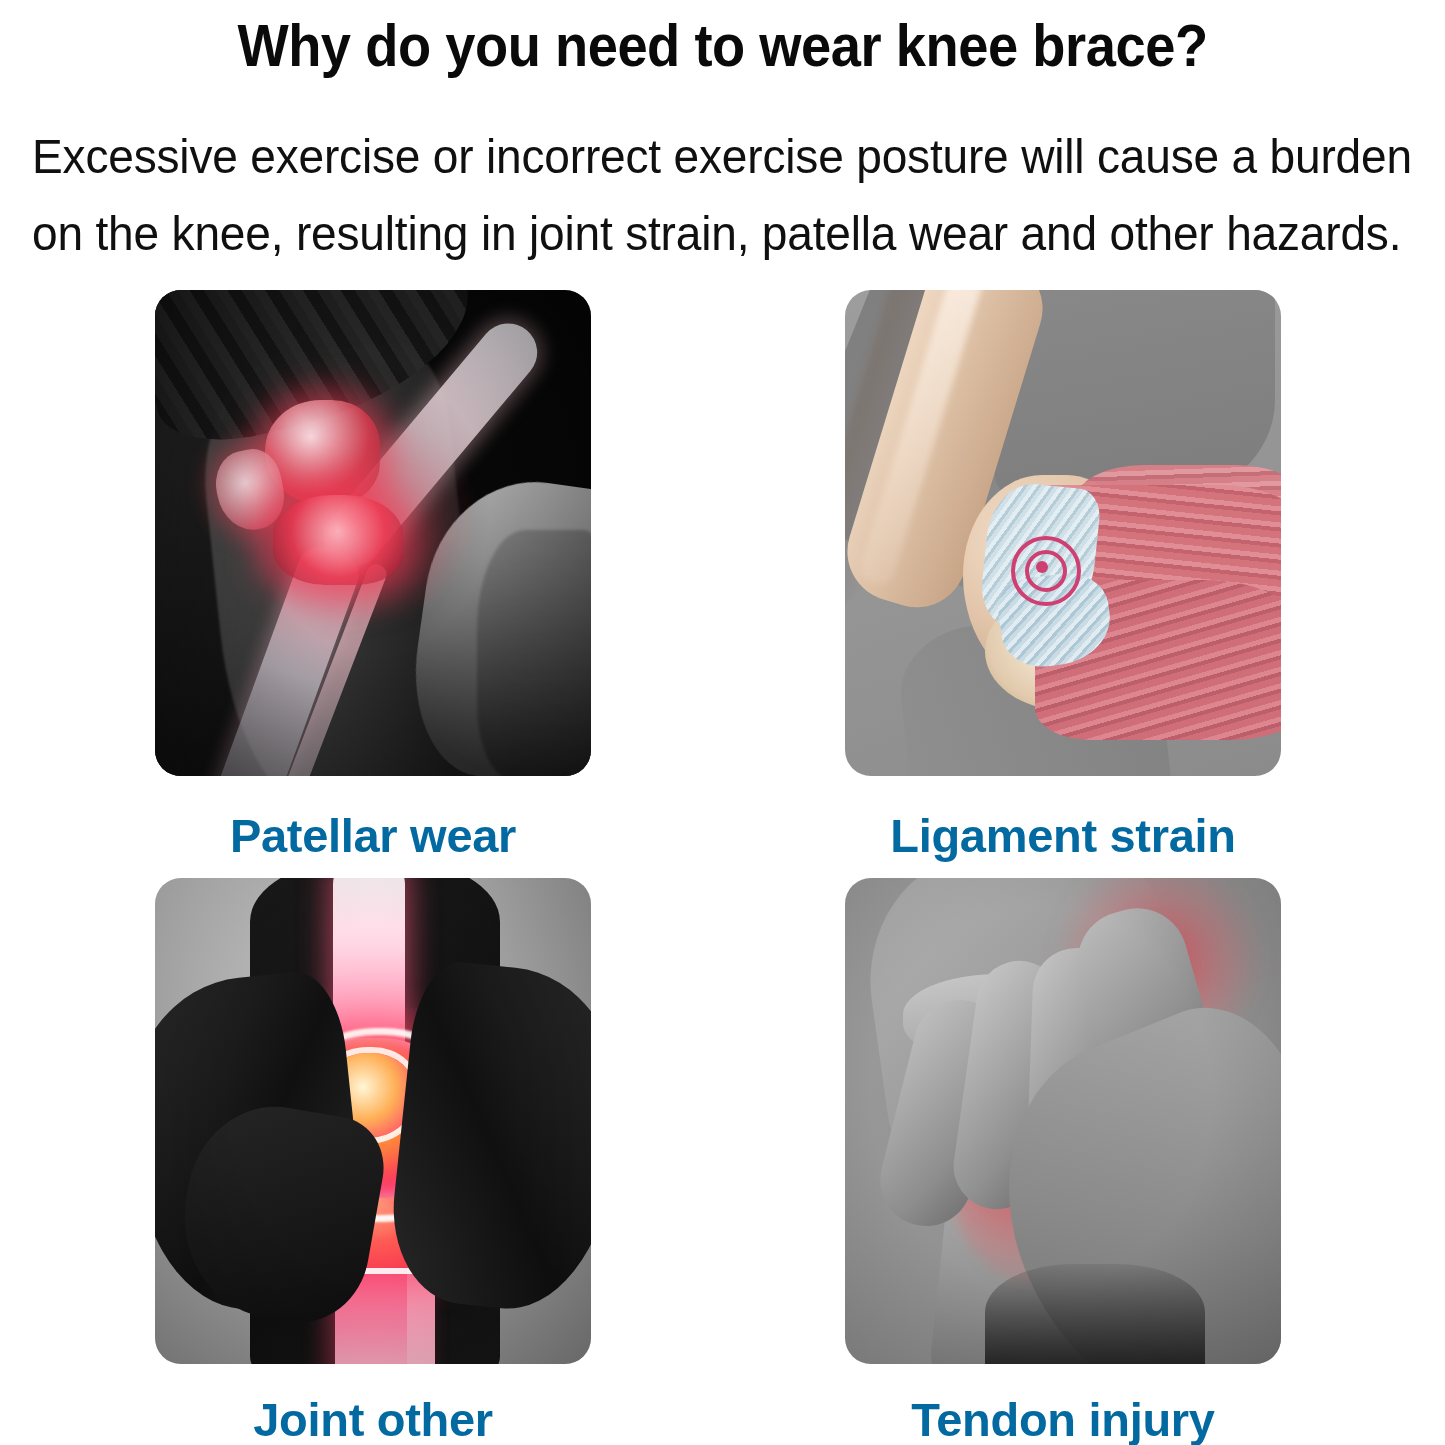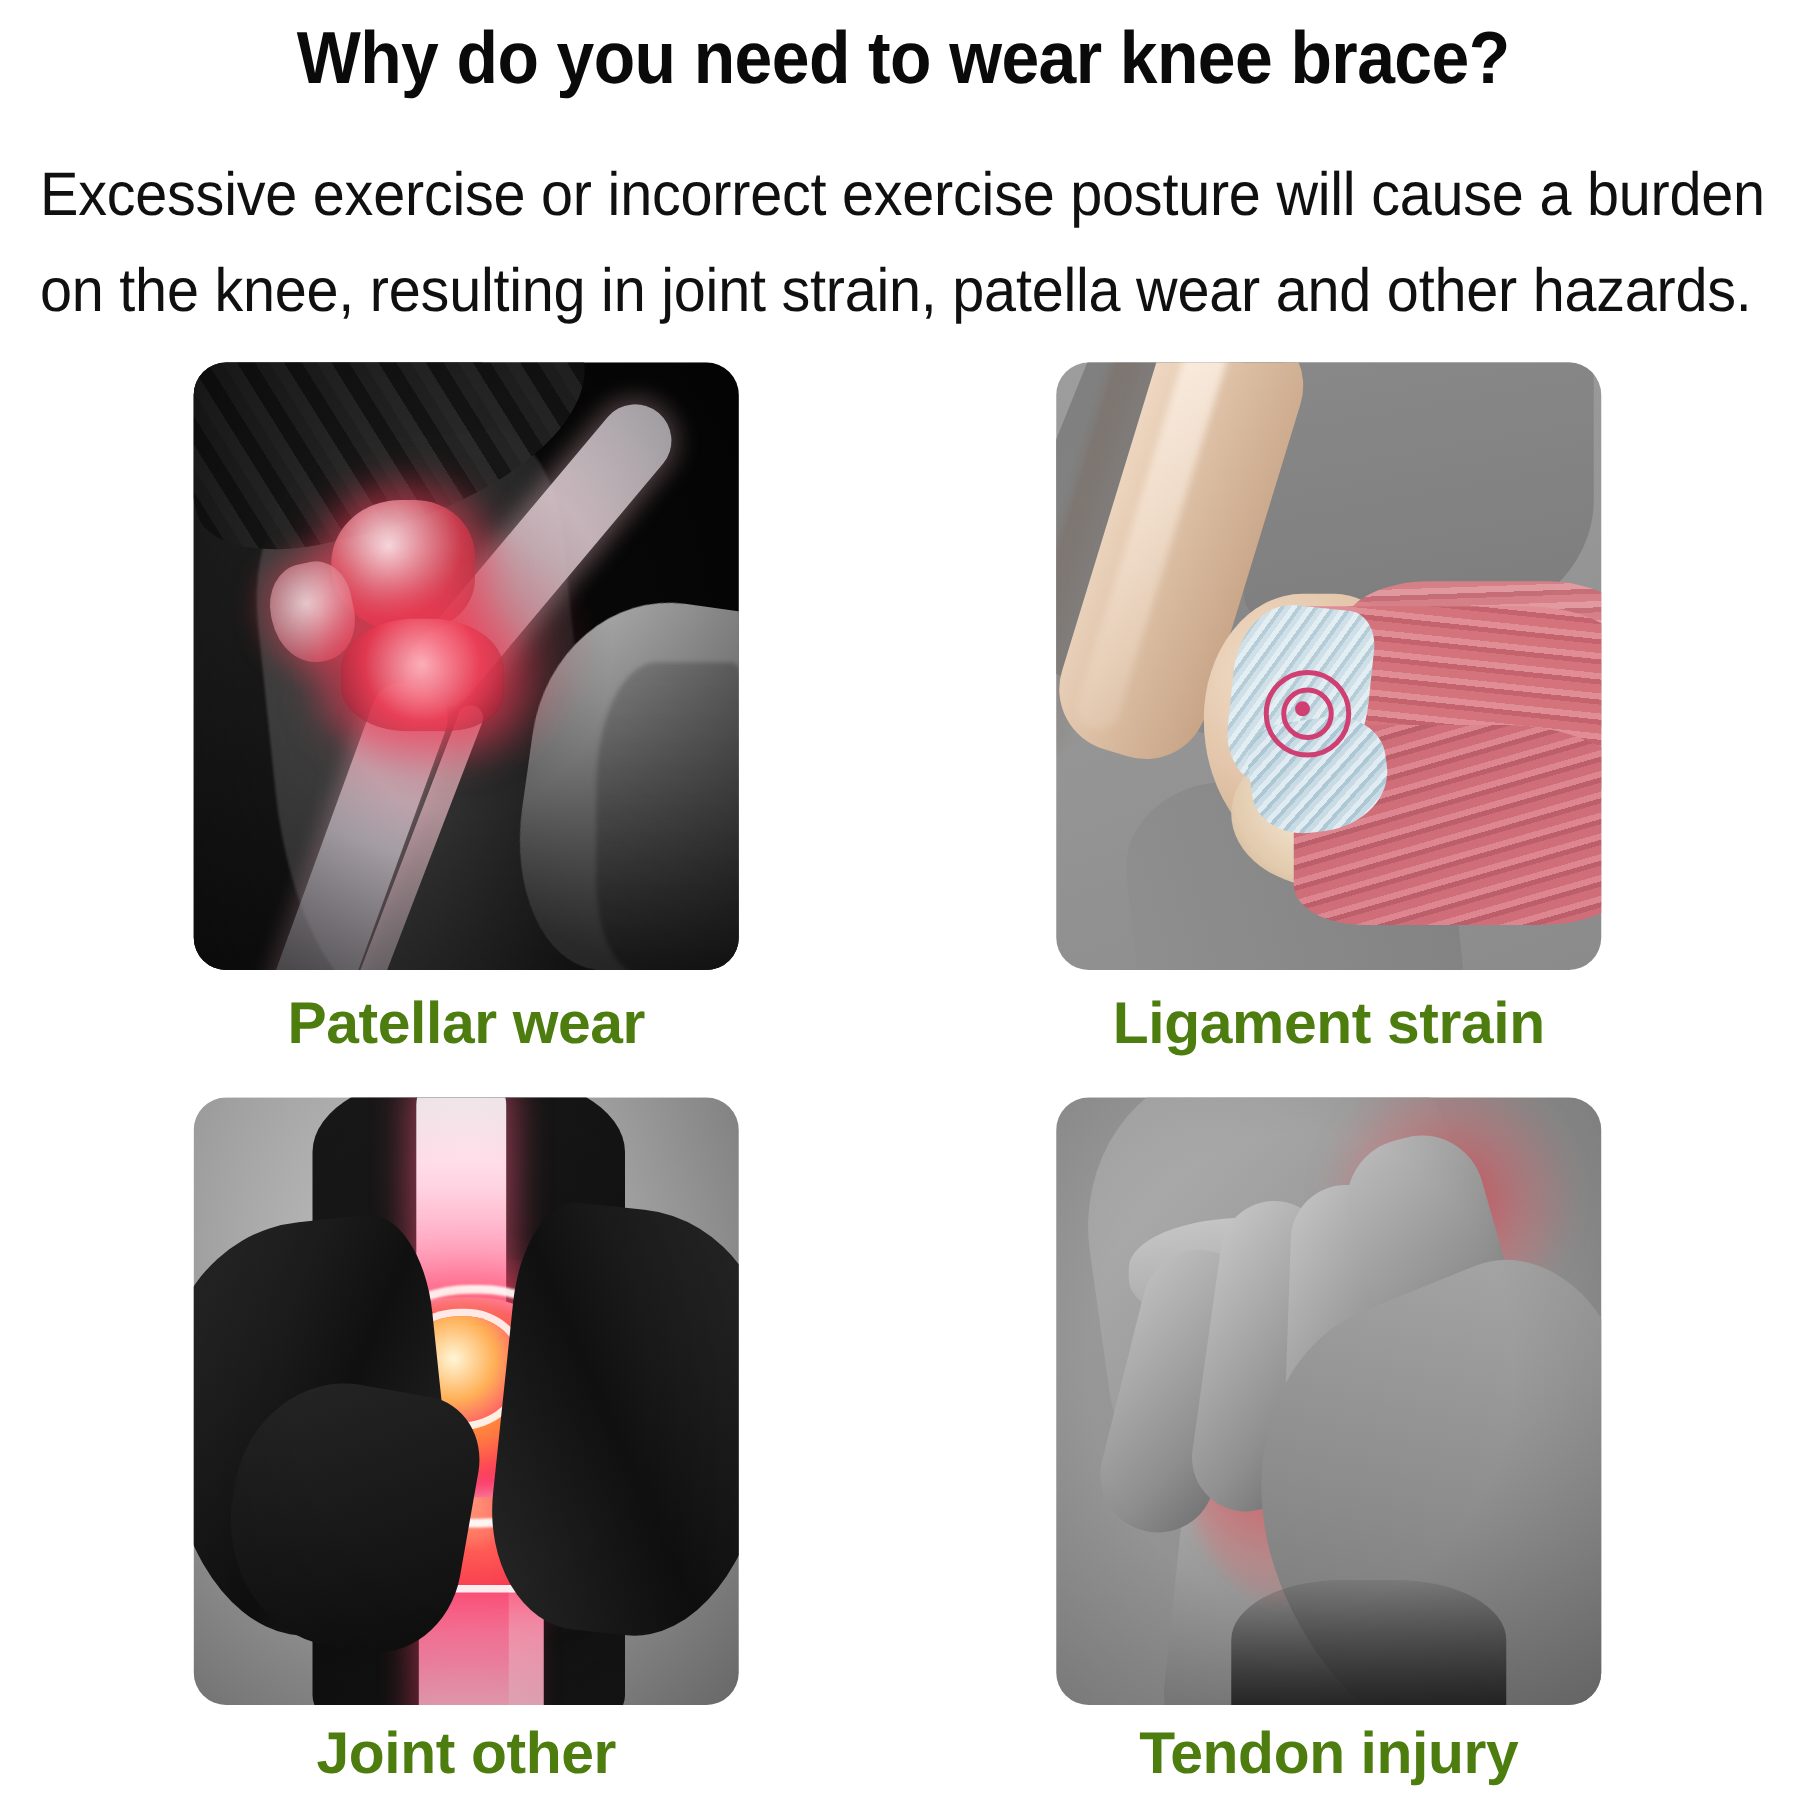--- a/index.html
+++ b/index.html
@@ -30,21 +30,21 @@
   .cell.c2{left:845px;top:290px;}
   .cell.c3{left:155px;top:878px;}
   .cell.c4{left:845px;top:878px;}
 
   .tile{
     position:relative;width:436px;height:486px;border-radius:26px;overflow:hidden;
     background:#969696;
   }
   .caption{
     position:absolute;left:-40px;width:516px;text-align:center;
-    font-size:47px;font-weight:700;color:#4d7c0f;letter-spacing:-0.3px;white-space:nowrap;
+    font-size:47px;font-weight:700;color:#0369a1;letter-spacing:-0.3px;white-space:nowrap;margin-top:18px;
   }
   .cell.c1 .caption,.cell.c2 .caption{top:500px;}
   .cell.c3 .caption,.cell.c4 .caption{top:496px;}
 
   .layer{position:absolute;inset:0;}
 
   
   .t1{background:#070707;}
   .t1 .shadow-l{
     position:absolute;left:-30px;top:-20px;width:230px;height:540px;

